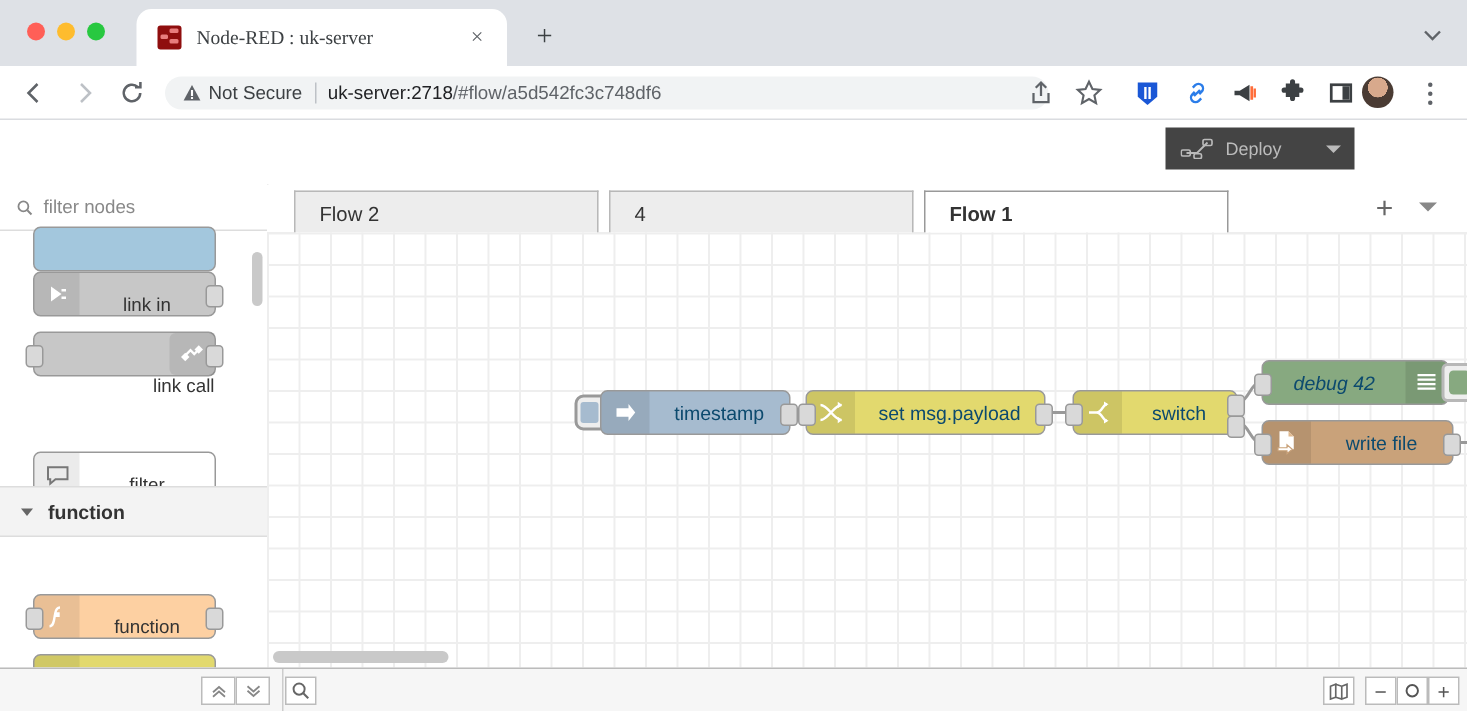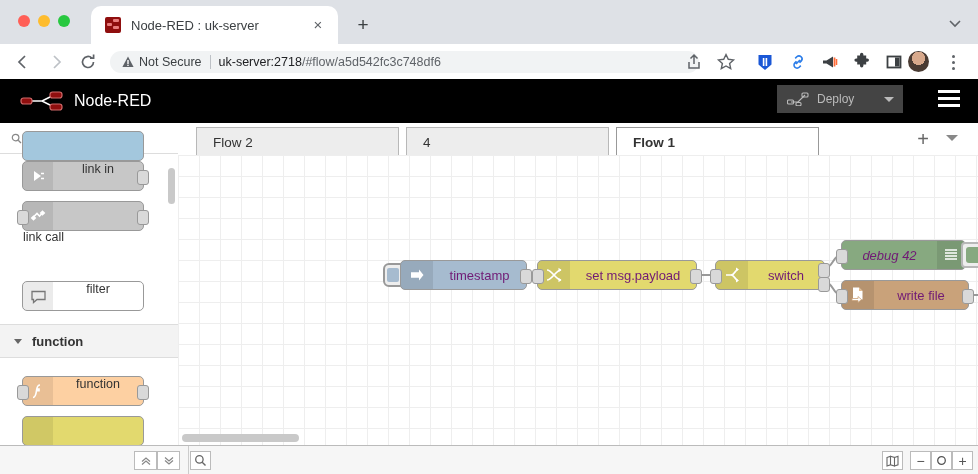--- a/index.html
+++ b/index.html
@@ -1,21 +1,21 @@
 <!DOCTYPE html>
 <html><head>
 <meta charset="utf-8">
 <style>
   html,body{margin:0;padding:0;}
   body{width:978px;height:474px;overflow:hidden;background:#fff;
        font-family:"Liberation Sans",sans-serif;}
   .app{position:relative;width:978px;height:474px;}
 
   
-  .chrome-tabstrip{position:absolute;left:0;top:0;width:978px;height:44px;background:#dee1e6;}
+  .chrome-tabstrip{position:absolute;left:0;top:0;width:978px;height:44px;background:#dee1e6;font-family:Liberation Serif, serif;}
   .traffic{position:absolute;left:18px;top:15px;display:flex;gap:8px;}
   .dot{width:12px;height:12px;border-radius:50%;}
   .dot.red{background:#ff5f57;}
   .dot.amber{background:#febc2e;}
   .dot.green{background:#28c840;}
   .tab{position:absolute;left:91px;top:6px;width:247px;height:38px;background:#fff;
        border-radius:10px 10px 0 0;display:flex;align-items:center;}
   .tab-favicon{width:16px;height:16px;margin-left:14px;background:#8f0e0e;border-radius:2px;
        position:relative;flex:none;}
   .tab-favicon:before{content:"";position:absolute;left:2px;top:6px;width:5px;height:3px;
@@ -62,21 +62,21 @@
 
   
   .palette{position:absolute;left:0;top:123px;width:178px;height:322px;background:#fff;
        border-right:1px solid #bbb;overflow:hidden;}
   .filter-row{position:absolute;left:0;top:0;width:178px;height:30px;background:#fff;
        border-bottom:1px solid #ddd;display:flex;align-items:center;}
   .filter-ico{width:11px;height:11px;margin-left:11px;flex:none;}
   .filter-ph{margin-left:7px;font-size:12.5px;color:#888;}
   .pal-list{position:absolute;left:0;top:30px;width:178px;height:292px;}
   .pal-node{position:absolute;left:22px;width:122px;height:30px;border-radius:5px;
-       border:1px solid #999;box-sizing:border-box;display:flex;align-items:flex-start;cursor:pointer;}
+       border:1px solid #999;box-sizing:border-box;display:flex;align-items:flex-end;cursor:pointer;margin-top:20px;}
   .pal-node .ico{width:30px;height:100%;border-radius:4px 0 0 4px;display:flex;align-items:center;
        justify-content:center;background:rgba(0,0,0,.08);flex:none;}
   .pal-node .ico.right{border-radius:0 4px 4px 0;margin-left:auto;}
   .pal-node .lbl{flex:1;text-align:center;font-size:12.5px;color:#333;}
   .port{position:absolute;width:10px;height:13px;background:#d9d9d9;border:1px solid #999;
        border-radius:3px;top:8px;}
   .pal-cat{position:absolute;left:0;width:178px;height:32px;background:#f3f3f3;
        border-top:1px solid #ddd;border-bottom:1px solid #ddd;display:flex;align-items:center;cursor:pointer;}
   .pal-cat .caret{margin-left:14px;width:0;height:0;border-left:4.5px solid transparent;
        border-right:4.5px solid transparent;border-top:5px solid #666;}
@@ -99,21 +99,21 @@
 
   
   .canvas{position:absolute;left:178px;top:155px;width:800px;height:290px;background:#fff;
        background-image:linear-gradient(to right,#eee 1px,transparent 1px),
                         linear-gradient(to bottom,#eee 1px,transparent 1px);
        background-size:21px 21px;overflow:hidden;}
   .node{position:absolute;height:30px;border-radius:5px;border:1px solid #999;box-sizing:border-box;
        display:flex;align-items:center;cursor:pointer;}
   .node .ico{width:32px;height:100%;border-radius:4px 0 0 4px;display:flex;align-items:center;
        justify-content:center;background:rgba(0,0,0,.09);flex:none;}
-  .node .lbl{flex:1;text-align:center;font-size:13px;color:#701a75;padding:0 8px;white-space:nowrap;}
+  .node .lbl{flex:1;text-align:center;font-size:13px;color:#0c4a6e;padding:0 8px;white-space:nowrap;}
   .node.dbg .lbl{font-style:italic;}
   .node .ico-r{width:28px;height:100%;border-radius:0 4px 4px 0;margin-left:auto;
        display:flex;align-items:center;justify-content:center;background:rgba(0,0,0,.09);flex:none;}
   .cport{position:absolute;width:10px;height:13px;background:#d9d9d9;border:1px solid #999;
        border-radius:3px;}
   .inject-btn{position:absolute;width:20px;height:24px;background:#eee;border:2px solid #999;
        border-radius:6px 3px 3px 6px;box-sizing:border-box;cursor:pointer;}
   .inject-btn i{display:block;width:12px;height:14px;margin:3px auto;background:#a6bbcf;border-radius:2px;}
   .dbg-btn{position:absolute;width:24px;height:26px;background:#eee;border:2px solid #b8b8b8;
        border-radius:4px;box-sizing:border-box;cursor:pointer;}
@@ -203,29 +203,20 @@
       <rect x="11" y="5.5" width="4.5" height="9" fill="#3c4043"></rect>
     </svg>
     <div class="avatar"></div>
     <div class="kebab">
       <i></i>
         <i></i>
         <i></i>
     </div>
   </div>
 
-  <div class="nr-header">
-    <svg class="nr-logo" viewBox="0 0 46 22">
-      <path d="M8 11 L22 11 M22 11 L34 5 M22 11 L34 17" stroke="#fff" stroke-width="1.4" fill="none"></path>
-      <rect x="1" y="8" width="11" height="6" rx="2.5" fill="#8f0e0e" stroke="#d06a6a" stroke-width="1.2"></rect>
-      <rect x="30" y="2" width="12" height="6" rx="2.5" fill="#8f0e0e" stroke="#d06a6a" stroke-width="1.2"></rect>
-      <rect x="30" y="14" width="12" height="6" rx="2.5" fill="#8f0e0e" stroke="#d06a6a" stroke-width="1.2"></rect>
-    </svg>
-    <div class="nr-title">Node-RED</div>
-  </div>
 
   <div class="deploy">
     <svg class="deploy-ico" viewBox="0 0 22 14">
       <path d="M4 10 L11 10 L18 3" stroke="#bbb" stroke-width="1.2" fill="none"></path>
       <rect x="0.5" y="8" width="6" height="4" rx="1" fill="none" stroke="#bbb" stroke-width="1.1"></rect>
       <rect x="15" y="1" width="6" height="4" rx="1" fill="none" stroke="#bbb" stroke-width="1.1"></rect>
       <rect x="9" y="10.5" width="5" height="3.2" rx="1" fill="none" stroke="#bbb" stroke-width="1.1"></rect>
     </svg>
     <span class="deploy-label">Deploy</span>
     <span class="deploy-caret"></span>

